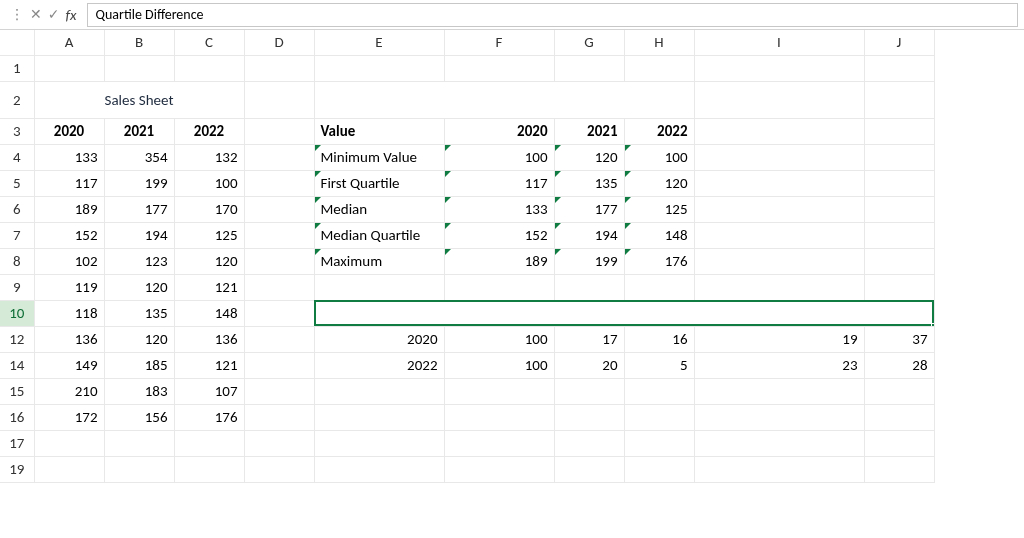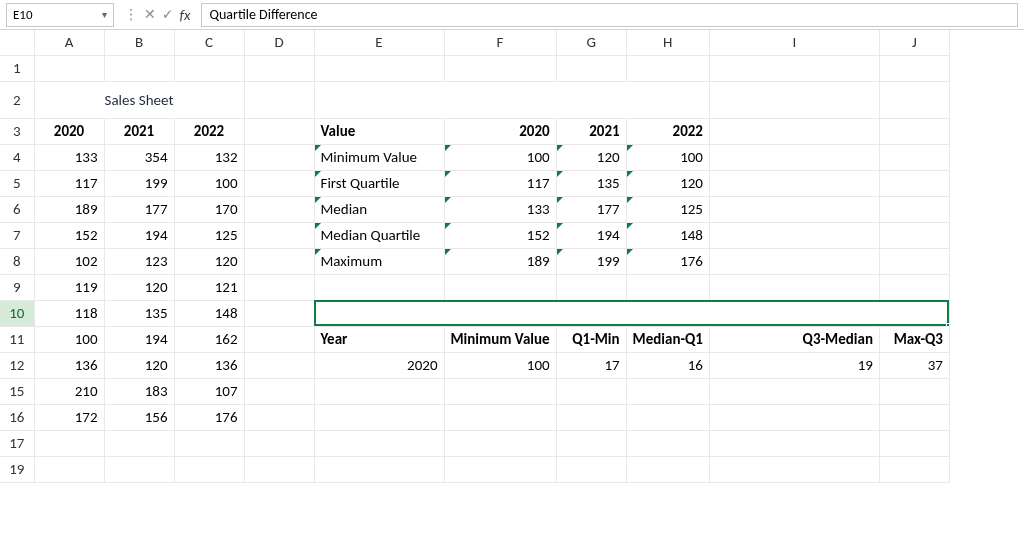--- a/index.html
+++ b/index.html
@@ -197,24 +197,20 @@
   .row-hdr.active, .hdr-cell.active {
     background: #d6ead8;
     color: #0e6e35;
   }
   .sheet-scroll { overflow: hidden; }
 </style>
 </head>
 <body>
 
 <div class="formula-row">
-  <div class="name-box">
-    <span class="cellref">E10</span>
-    <span class="dd">▾</span>
-  </div>
   <div class="fx-group">
     <span>⋮</span>
     <span>✕</span>
     <span>✓</span>
     <span class="fx">fx</span>
   </div>
   <div class="formula-input">
     <span>Quartile Difference</span>
   </div>
 </div>
@@ -363,46 +359,46 @@
           </tr>
           <tr style="height:25px">
             <td class="row-hdr active" style="height:25px;line-height:25px">10</td>
             <td class="sales-cell" colspan="1" style="height:25px">118</td>
             <td class="sales-cell" colspan="1" style="height:25px">135</td>
             <td class="sales-cell" colspan="1" style="height:25px">148</td>
             <td style="height:25px"></td>
             <td class="qd-title sel" colspan="6" style="height:25px"><span>Quartile Difference</span><span class="sel-handle"></span></td>
           </tr>
           <tr style="height:25px">
-            <td class="row-hdr" style="height:25px;line-height:25px">11</td>
-            <td class="sales-cell" colspan="1" style="height:25px">100</td>
-            <td class="sales-cell" colspan="1" style="height:25px">194</td>
-            <td class="sales-cell" colspan="1" style="height:25px">162</td>
-            <td style="height:25px"></td>
-            <td class="qd-hdr" colspan="1" style="height:25px">Year</td>
-            <td class="qd-hdr num" colspan="1" style="height:25px">Minimum Value</td>
-            <td class="qd-hdr num" colspan="1" style="height:25px">Q1-Min</td>
-            <td class="qd-hdr num" colspan="1" style="height:25px">Median-Q1</td>
-            <td class="qd-hdr num" colspan="1" style="height:25px">Q3-Median</td>
-            <td class="qd-hdr num" colspan="1" style="height:25px">Max-Q3</td>
-          </tr>
-          <tr style="height:25px">
             <td class="row-hdr" style="height:25px;line-height:25px">12</td>
             <td class="sales-cell" colspan="1" style="height:25px">136</td>
             <td class="sales-cell" colspan="1" style="height:25px">120</td>
             <td class="sales-cell" colspan="1" style="height:25px">136</td>
             <td style="height:25px"></td>
             <td class="qd-cell" colspan="1" style="height:25px">2020</td>
             <td class="qd-cell" colspan="1" style="height:25px">100</td>
             <td class="qd-cell" colspan="1" style="height:25px">17</td>
             <td class="qd-cell" colspan="1" style="height:25px">16</td>
             <td class="qd-cell" colspan="1" style="height:25px">19</td>
             <td class="qd-cell" colspan="1" style="height:25px">37</td>
           </tr>
           <tr style="height:25px">
+            <td class="row-hdr" style="height:25px;line-height:25px">14</td>
+            <td class="sales-cell" colspan="1" style="height:25px">149</td>
+            <td class="sales-cell" colspan="1" style="height:25px">185</td>
+            <td class="sales-cell" colspan="1" style="height:25px">121</td>
+            <td style="height:25px"></td>
+            <td class="qd-cell" colspan="1" style="height:25px">2022</td>
+            <td class="qd-cell" colspan="1" style="height:25px">100</td>
+            <td class="qd-cell" colspan="1" style="height:25px">20</td>
+            <td class="qd-cell" colspan="1" style="height:25px">5</td>
+            <td class="qd-cell" colspan="1" style="height:25px">23</td>
+            <td class="qd-cell" colspan="1" style="height:25px">28</td>
+          </tr>
+          <tr style="height:25px">
             <td class="row-hdr" style="height:25px;line-height:25px">15</td>
             <td class="sales-cell" colspan="1" style="height:25px">210</td>
             <td class="sales-cell" colspan="1" style="height:25px">183</td>
             <td class="sales-cell" colspan="1" style="height:25px">107</td>
             <td style="height:25px"></td>
             <td style="height:25px"></td>
             <td style="height:25px"></td>
             <td style="height:25px"></td>
             <td style="height:25px"></td>
             <td style="height:25px"></td>

